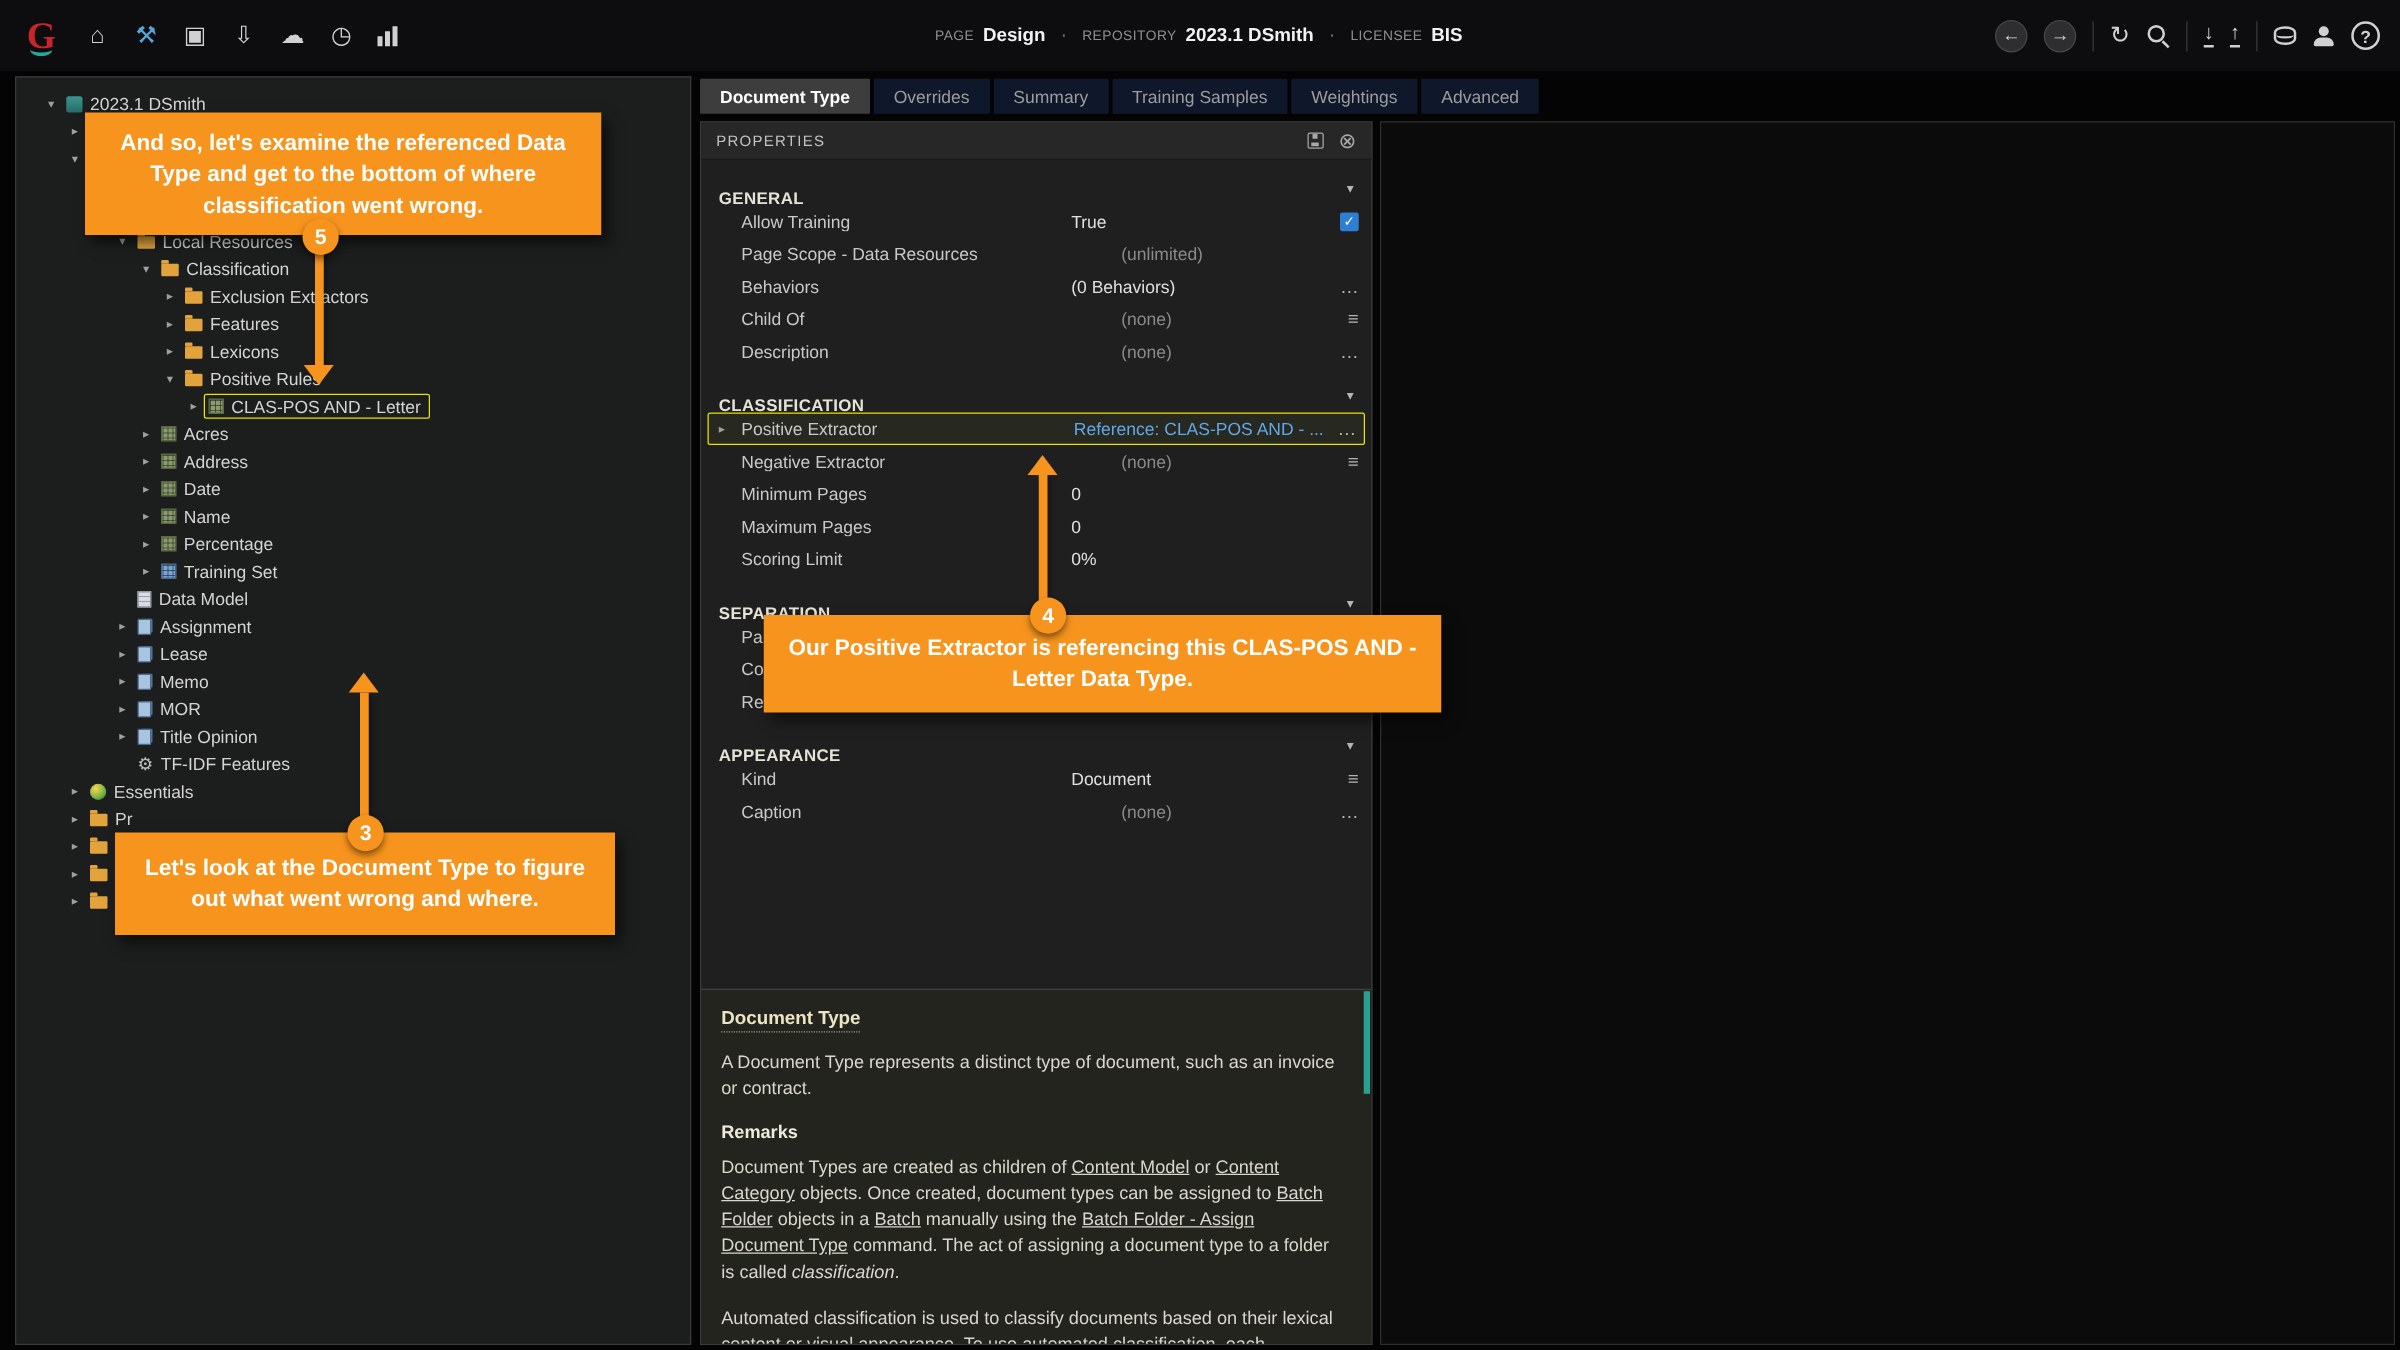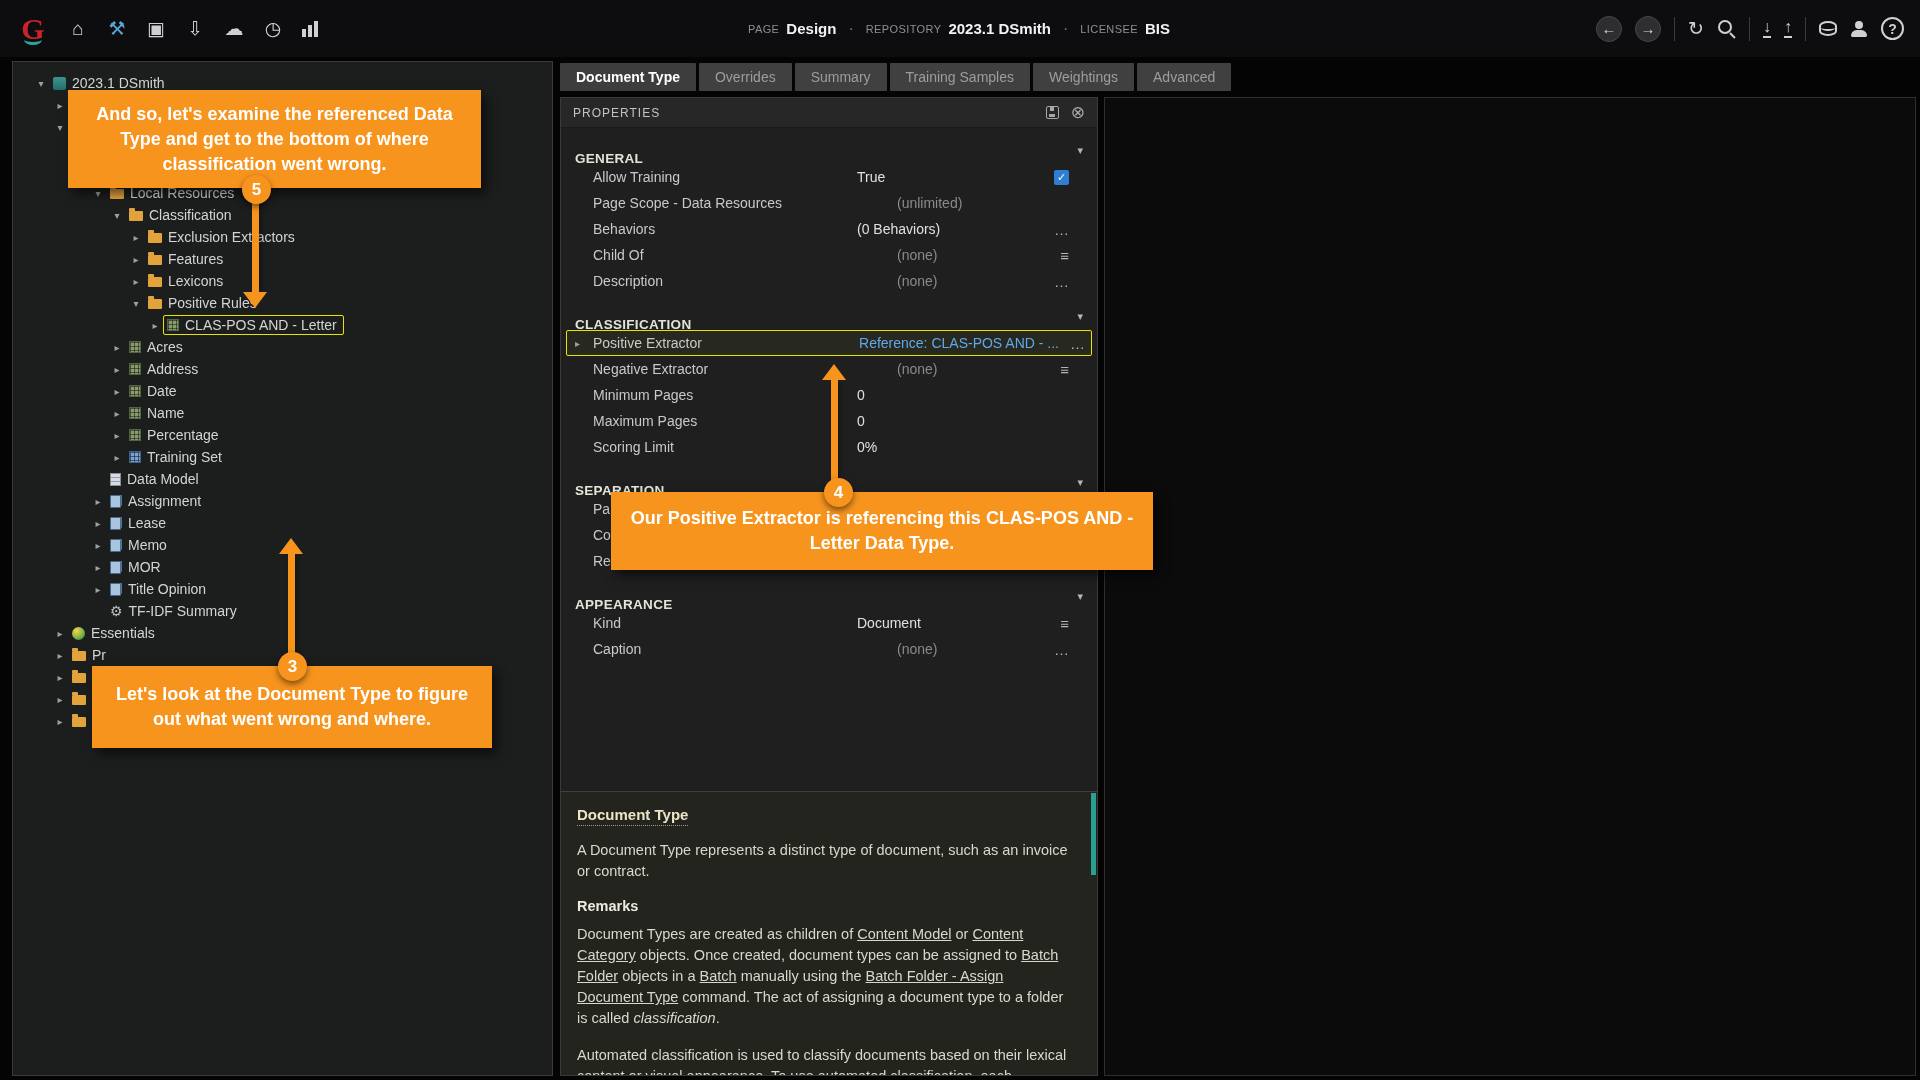--- a/index.html
+++ b/index.html
@@ -55,37 +55,37 @@
   .ic-table { width: 12px; height: 12px; background-color: #7aa3d0; background-image: linear-gradient(rgba(10,25,45,.55) 1px, transparent 1px), linear-gradient(90deg, rgba(10,25,45,.55) 1px, transparent 1px); background-size: 4px 4px; border: 1px solid #43628c; }
   .ic-model { width: 11px; height: 13px; background: #d9dde3; border: 1px solid #8b919c; background-image: linear-gradient(transparent 3px, #9aa0ab 3px, #9aa0ab 4px, transparent 4px, transparent 7px, #9aa0ab 7px, #9aa0ab 8px, transparent 8px); }
   .ic-docs { width: 12px; height: 13px; position: relative; }
   .ic-docs::before { content: ""; position: absolute; right: 0; top: 0; width: 9px; height: 11px; background: #55779c; border-radius: 1px; }
   .ic-docs::after { content: ""; position: absolute; left: 0; bottom: 0; width: 9px; height: 11px; background: #a8c4de; border: 1px solid #4a6a8e; border-radius: 1px; }
   .ic-gear { font-size: 14px; color: #c0c0c0; line-height: 1; width: auto; }
   .ic-globe { width: 13px; height: 13px; border-radius: 50%; background: radial-gradient(circle at 35% 30%, #ffd24a, #7ab648 55%, #2f6b2a); }
 
   
   .tabbar { position: absolute; left: 560px; top: 63px; height: 28px; display: flex; gap: 3px; z-index: 1; }
-  .tab { background: #404040; color: #9d9d9d; font-size: 14px; padding: 0 16px; display: flex; align-items: center; border-radius: 1px; }
+  .tab { background: #0f172a; color: #9d9d9d; font-size: 14px; padding: 0 16px; display: flex; align-items: center; border-radius: 1px; }
   .tab.active { background: #3d3d3d; color: #fff; font-weight: bold; }
 
   
   .props-panel { position: absolute; left: 560px; top: 97px; width: 538px; height: 979px; background: #1f1f1f; border: 1px solid #3a3a3a; z-index: 1; }
   .props-header { height: 30px; background: #272727; border-bottom: 1px solid #191919; display: flex; align-items: center; padding: 0 12px; }
   .props-title { flex: 1; font-size: 12px; letter-spacing: 1px; color: #c2c2c2; }
   .floppy { width: 13px; height: 13px; border: 1.5px solid #a8a8a8; border-radius: 2px; position: relative; }
   .floppy::before { content: ""; position: absolute; top: 0; left: 3px; width: 4px; height: 4px; background: #a8a8a8; }
   .floppy::after { content: ""; position: absolute; bottom: 1px; left: 2px; width: 6px; height: 3px; background: #a8a8a8; }
   .closex { font-size: 17px; color: #a8a8a8; margin-left: 12px; line-height: 1; }
   .prop-grid { padding-top: 6px; }
   .psection { display: flex; align-items: center; height: 28px; padding: 0 14px; margin-top: 8px; }
   .psection.first { margin-top: 2px; }
   .ptitle { flex: 1; font-weight: bold; font-size: 13.5px; color: #e3e3d6; letter-spacing: .3px; margin-top: 16px; }
   .pchev { color: #b5b5b5; font-size: 11px; }
-  .prow { display: flex; align-items: center; height: 26px; padding-left: 14px; padding-right: 28px; font-size: 14px; }
+  .prow { display: flex; align-items: center; height: 26px; padding-left: 14px; padding-right: 10px; font-size: 14px; }
   .pexp { width: 18px; font-size: 10px; color: #9f9f9f; flex: none; }
   .plabel { width: 264px; color: #c9c9c9; white-space: nowrap; overflow: hidden; flex: none; }
   .pvalue { flex: 1; color: #e0e0e0; white-space: nowrap; overflow: hidden; }
   .pvalue.dim { color: #8a8a8a; margin-left: 40px; }
   .pvalue.blue { color: #61a8e8; text-align: right; }
   .pctl { flex: none; min-width: 26px; display: flex; justify-content: flex-end; align-items: center; color: #b5b5b5; font-size: 15px; }
   .prow.hl { border: 1.5px solid #e8e400; border-radius: 2px; margin: 0 5px; padding-left: 8px; padding-right: 6px; background: rgba(150,170,60,.07); }
   .cb { width: 15px; height: 15px; border-radius: 2px; display: flex; align-items: center; justify-content: center; font-size: 11px; }
   .cb.on { background: #2d7fd4; color: #fff; }
   .cb.dark { background: #474747; border: 1px solid #666; color: #2a2a2a; font-size: 10px; }
@@ -334,21 +334,21 @@
         <span class="texp">▸</span>
         <span class="twrap">
           <span class="ic ic-docs"></span>
           <span class="tlabel">Title Opinion</span>
         </span>
       </div>
       <div class="trow" style="padding-left: 77px;">
         <span class="texp"></span>
         <span class="twrap">
           <span class="ic ic-gear">⚙</span>
-          <span class="tlabel">TF-IDF Summary</span>
+          <span class="tlabel">TF-IDF Features</span>
         </span>
       </div>
       <div class="trow" style="padding-left: 39px;">
         <span class="texp">▸</span>
         <span class="twrap">
           <span class="ic ic-globe"></span>
           <span class="tlabel">Essentials</span>
         </span>
       </div>
       <div class="trow" style="padding-left: 39px;">

